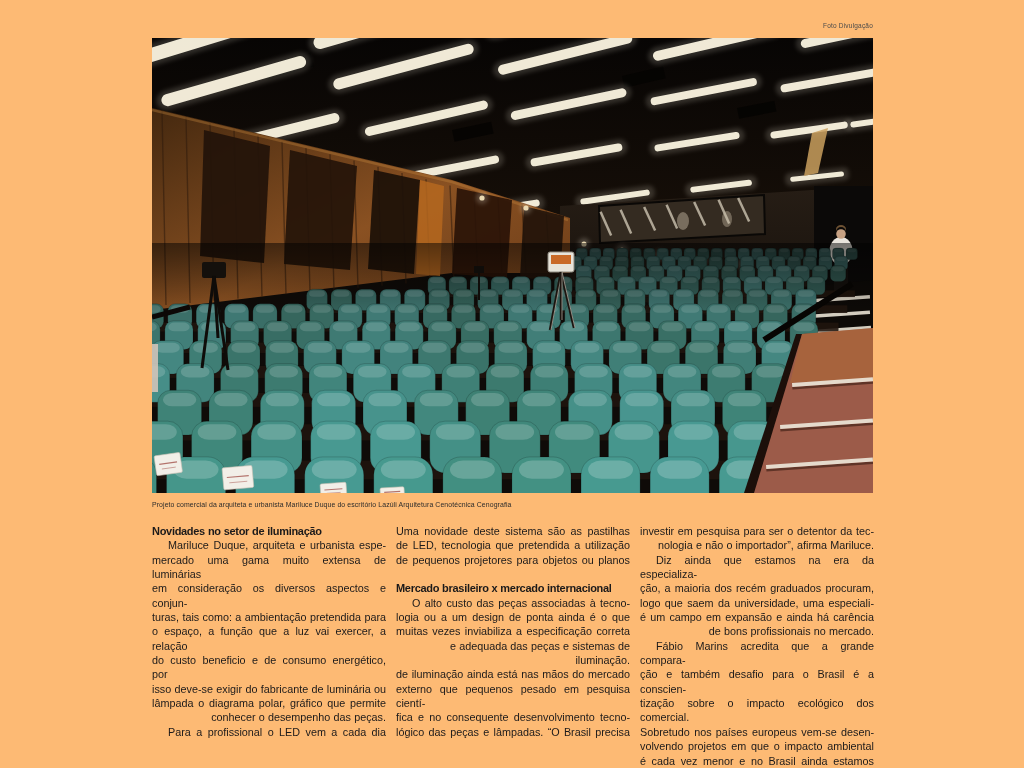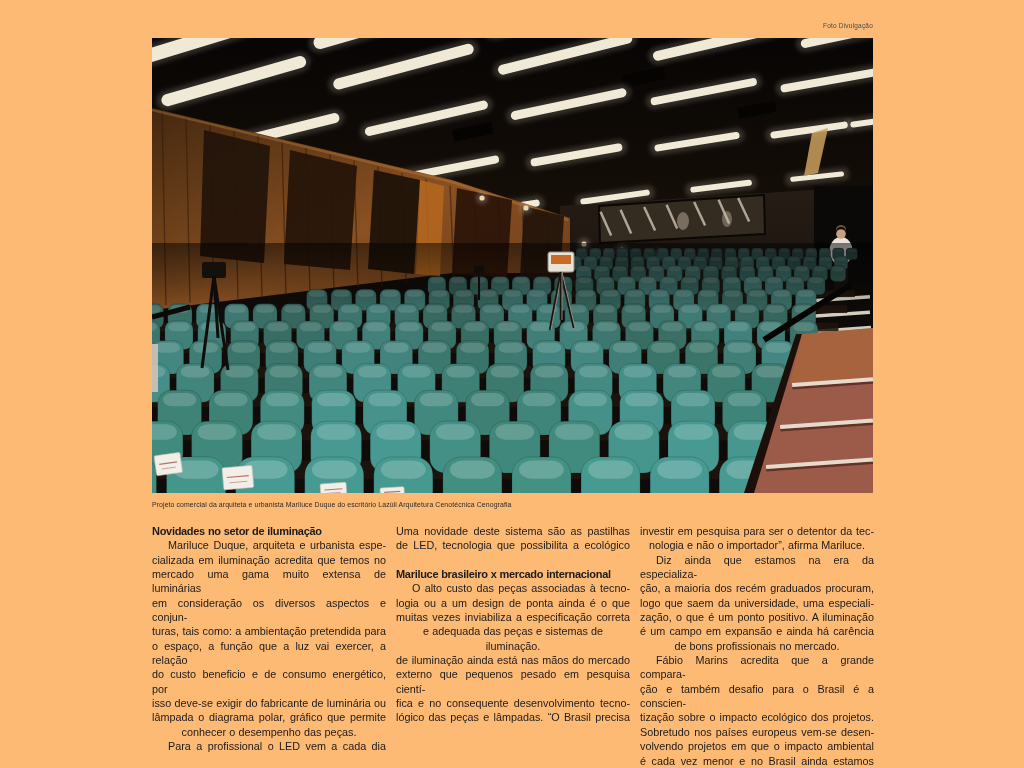--- a/index.html
+++ b/index.html
@@ -19,21 +19,21 @@
     position:absolute;left:152px;top:501px;width:721px;
     font-size:6.9px;color:#2b2b2b;letter-spacing:.1px;
   }
   .columns{
     position:absolute;left:152px;top:524px;width:722px;display:flex;gap:10px;
   }
   .col{width:234px;font-size:10.8px;line-height:14.35px;color:#1c1a1a;}
   .ln{display:block;min-height:14.35px;word-spacing:.2px;}
   .ln.h{font-weight:700;font-size:11px;letter-spacing:-.3px;}
   .ln.j{text-align:justify;text-align-last:justify;}
-  .ln.l{text-align:center;}
+  .ln.l{text-align:right;}
   .ln.i{text-indent:16px;}
   .ln.g{}
 </style>
 </head>
 <body>
 
 <div class="page">
   <div class="credit">Foto Divulgação</div>
 
   <div class="photo">
@@ -649,55 +649,54 @@
         </g>
       </svg>
   </div>
 
   <div class="caption">Projeto comercial da arquiteta e urbanista Mariluce Duque do escritório Lazúli Arquitetura Cenotécnica Cenografia</div>
 
   <div class="columns">
     <div class="col" id="col0">
         <div class="ln h">Novidades no setor de iluminação</div>
         <div class="ln j i">Mariluce Duque, arquiteta e urbanista espe-</div>
-        <div class="ln j">cializada em iluminação acredita que temos no</div>
         <div class="ln j">mercado uma gama muito extensa de luminárias</div>
         <div class="ln j">em consideração os diversos aspectos e conjun-</div>
         <div class="ln j">turas, tais como: a ambientação pretendida para</div>
         <div class="ln j">o espaço, a função que a luz vai exercer, a relação</div>
         <div class="ln j">do custo beneficio e de consumo energético, por</div>
         <div class="ln j">isso deve-se exigir do fabricante de luminária ou</div>
         <div class="ln j">lâmpada o diagrama polar, gráfico que permite</div>
         <div class="ln l">conhecer o desempenho das peças.</div>
         <div class="ln j i">Para a profissional o LED vem a cada dia</div>
       </div>
     <div class="col" id="col1">
         <div class="ln j">Uma novidade deste sistema são as pastilhas</div>
-        <div class="ln j">de LED, tecnologia que possibilita a ecológico</div>
+        <div class="ln j">de LED, tecnologia que pretendida a utilização</div>
+        <div class="ln j">de pequenos projetores para objetos ou planos</div>
         <div class="ln g">&nbsp;</div>
-        <div class="ln h">Mariluce brasileiro x mercado internacional</div>
+        <div class="ln h">Mercado brasileiro x mercado internacional</div>
         <div class="ln j i">O alto custo das peças associadas à tecno-</div>
         <div class="ln j">logia ou a um design de ponta ainda é o que</div>
         <div class="ln j">muitas vezes inviabiliza a especificação correta</div>
         <div class="ln l">e adequada das peças e sistemas de iluminação.</div>
         <div class="ln j">de iluminação ainda está nas mãos do mercado</div>
         <div class="ln j">externo que pequenos pesado em pesquisa cientí-</div>
         <div class="ln j">fica e no consequente desenvolvimento tecno-</div>
         <div class="ln j">lógico das peças e lâmpadas. “O Brasil precisa</div>
       </div>
     <div class="col" id="col2">
         <div class="ln j">investir em pesquisa para ser o detentor da tec-</div>
         <div class="ln l">nologia e não o importador”, afirma Mariluce.</div>
         <div class="ln j i">Diz ainda que estamos na era da especializa-</div>
         <div class="ln j">ção, a maioria dos recém graduados procuram,</div>
         <div class="ln j">logo que saem da universidade, uma especiali-</div>
-        <div class="ln j">zação, o que é um ponto positivo. A iluminação</div>
         <div class="ln j">é um campo em expansão e ainda há carência</div>
         <div class="ln l">de bons profissionais no mercado.</div>
         <div class="ln j i">Fábio Marins acredita que a grande compara-</div>
         <div class="ln j">ção e também desafio para o Brasil é a conscien-</div>
-        <div class="ln j">tização sobre o impacto ecológico dos projetos.</div>
+        <div class="ln j">tização sobre o impacto ecológico dos comercial.</div>
         <div class="ln j">Sobretudo nos países europeus vem-se desen-</div>
         <div class="ln j">volvendo projetos em que o impacto ambiental</div>
         <div class="ln j">é cada vez menor e no Brasil ainda estamos longe</div>
       </div>
   </div>
 </div>
 
 </body></html>

